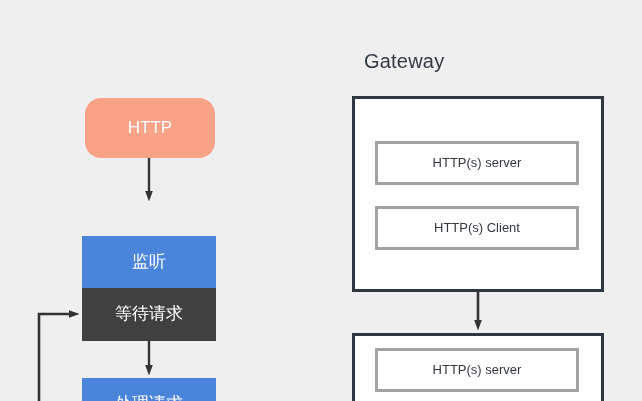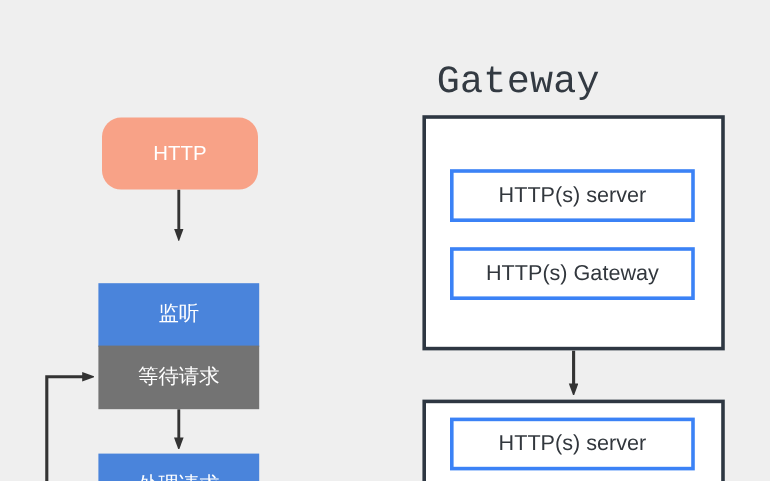--- a/index.html
+++ b/index.html
@@ -51,43 +51,42 @@
     background: #4a84db;
     color: #ffffff;
     font-size: 17px;
     margin-top: 32px;
   }
   .fc-step2 {
     left: 82px;
     top: 288px;
     width: 134px;
     height: 53px;
-    background: #737373;
+    background: #404040;
     color: #ffffff;
     font-size: 17px;
   }
   .fc-step3 {
     left: 82px;
     top: 378px;
     width: 134px;
     height: 53px;
     background: #4a84db;
     color: #ffffff;
     font-size: 17px;
   }
 
   
   .gw-title {
     position: absolute;
     left: 364px;
     top: 50px;
-    font-size: 32px;
+    font-size: 20px;
     color: #333a42;
     letter-spacing: 0.2px;
-    font-family: Liberation Mono, monospace;
   }
   .gw-outer {
     position: absolute;
     box-sizing: border-box;
     background: #ffffff;
     border: 3px solid #2e3742;
   }
   .gw-outer-1 {
     left: 352px;
     top: 96px;
@@ -97,23 +96,23 @@
   .gw-outer-2 {
     left: 352px;
     top: 333px;
     width: 252px;
     height: 90px;
   }
   .gw-inner {
     position: absolute;
     box-sizing: border-box;
     background: #ffffff;
-    border: 3px solid #3b82f6;
+    border: 3px solid #a3a3a3;
     color: #32373d;
-    font-size: 18px;
+    font-size: 13px;
   }
   .gw-inner-1 { left: 375px; top: 141px; width: 204px; height: 44px; }
   .gw-inner-2 { left: 375px; top: 206px; width: 204px; height: 44px; }
   .gw-inner-3 { left: 375px; top: 348px; width: 204px; height: 44px; }
 
   svg.arrows {
     position: absolute;
     left: 0; top: 0;
     width: 642px;
     height: 401px;
@@ -163,21 +162,21 @@
 
   <div class="gw-title">Gateway</div>
 
   <div class="gw-outer gw-outer-1"></div>
 
   <div class="node gw-inner gw-inner-1">
     <span>HTTP(s) server</span>
   </div>
 
   <div class="node gw-inner gw-inner-2">
-    <span>HTTP(s) Gateway</span>
+    <span>HTTP(s) Client</span>
   </div>
 
   <div class="gw-outer gw-outer-2"></div>
 
   <div class="node gw-inner gw-inner-3">
     <span>HTTP(s) server</span>
   </div>
 
 </div>
 

